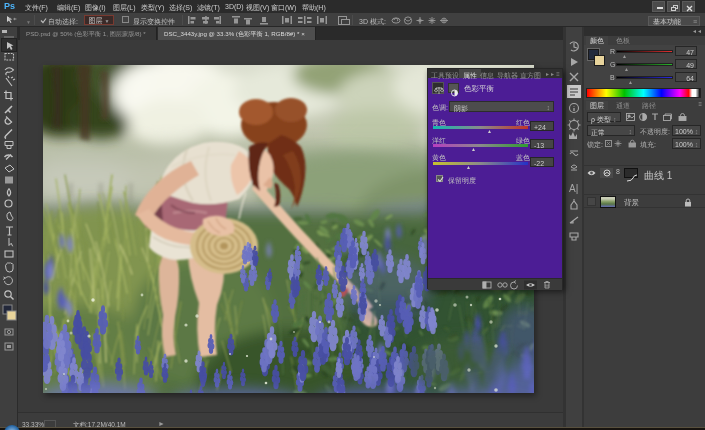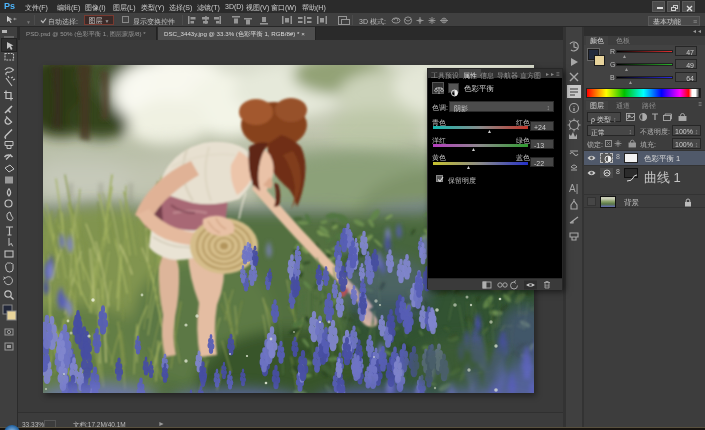--- a/index.html
+++ b/index.html
@@ -23,21 +23,21 @@
 #canvas{left:18px;top:40px;width:545px;height:372px;background:#3a3a3a;}
 #statusbar{left:18px;top:412px;width:545px;height:15px;background:#3c3c3c;border-top:1px solid #303030;}
 #photo{left:43px;top:65px;width:491px;height:328px;box-shadow:2px 3px 6px rgba(0,0,0,0.4);}
 
 #dock{left:563px;top:27px;width:142px;height:400px;background:#333;}
 #iconstrip{position:absolute;left:3px;top:0px;width:16px;height:400px;background:#404040;}
 #panelcol{position:absolute;left:21px;top:0;width:121px;height:400px;background:#3d3d3d;}
 .ptab{position:absolute;height:9px;font-size:7px;line-height:9px;padding:0 4px;color:#b5b5b5;}
 .vbox{position:absolute;background:#464646;border:1px solid #262626;color:#ccc;font-size:7px;}
 
-#fpanel{left:427px;top:68px;width:136px;height:221px;background:#000000;border:1px solid #272727;box-shadow:2px 3px 6px rgba(0,0,0,.55);}
+#fpanel{left:427px;top:68px;width:136px;height:221px;background:#4c1d95;border:1px solid #272727;box-shadow:2px 3px 6px rgba(0,0,0,.55);}
 .fp{position:absolute;font-size:7px;color:#c2c2c2;}
 #bottombar{left:0;top:427px;width:705px;height:3px;background:#17130f;border-top:1px solid #58503e;}
 </style></head>
 <body>
 
 <div class="abs" id="menubar">
  <span id="pslogo">Ps</span>
  <span class="m" style="left:25px">文件(F)</span>
  <span class="m" style="left:57px">编辑(E)</span>
  <span class="m" style="left:85px">图像(I)</span>
@@ -1120,51 +1120,36 @@
      <rect x="0.5" y="1.5" width="6" height="6"></rect>
             <path d="M2 3 l3 3 m0-3 l-3 3" stroke-width="0.7"></path>
      <path d="M13 1 v7 M9.5 4.5 h7 M11 2.5 l4 4 m0-4 l-4 4" stroke-width="0.8"></path>
      <rect x="24" y="4" width="6.5" height="4" fill="#999"></rect>
             <path d="M25.5 4 v-1 a1.8 1.8 0 0 1 3.6 0 v1"></path>
     </g>
         </svg>
    <span class="abs" style="left:56px;top:30px;color:#b5b5b5;font-size:7px">填充:</span>
    <div class="vbox" style="left:88px;top:28px;width:29px;height:11px;padding:2px 0 0 2px;">100% <span style="color:#888">↕</span></div>
 
-   <div class="abs" style="left:0;top:40px;width:121px;height:14.5px;background:#50596a;border-top:1px solid #333;">
-    <svg class="abs" style="left:3px;top:4px" width="9" height="6" viewBox="0 0 9 6">
-            <path d="M0.5 3 Q4.5 -1.5 8.5 3 Q4.5 7.5 0.5 3 Z" fill="#d0d0d0"></path>
-            <circle cx="4.5" cy="3" r="1.4" fill="#555"></circle>
-          </svg>
-    <div class="abs" style="left:16px;top:2px;width:13px;height:10px;background:#585858;border:1px dashed #bbb;">
-            <svg style="position:absolute;left:2.5px;top:1px" width="8" height="8">
-              <circle cx="4" cy="4" r="3" fill="none" stroke="#eee" stroke-width="0.9"></circle>
-              <path d="M4 1 a3 3 0 0 1 0 6 z" fill="#eee"></path>
-            </svg>
-          </div>
-    <span class="abs" style="left:32px;top:2px;color:#bbb;font-size:7px">8</span>
-    <div class="abs" style="left:40px;top:2px;width:14px;height:10px;background:#f2f2f2;border:1px solid #222;"></div>
-    <span class="abs" style="left:60px;top:3px;color:#ddd;font-size:7.5px">色彩平衡 1</span>
-   </div>
    <div class="abs" style="left:0;top:54.5px;width:121px;height:14.5px;border-top:1px solid #333;">
     <svg class="abs" style="left:3px;top:4px" width="9" height="6" viewBox="0 0 9 6">
             <path d="M0.5 3 Q4.5 -1.5 8.5 3 Q4.5 7.5 0.5 3 Z" fill="#d0d0d0"></path>
             <circle cx="4.5" cy="3" r="1.4" fill="#555"></circle>
           </svg>
     <div class="abs" style="left:16px;top:2px;width:13px;height:10px;background:#4a4a4a;">
             <svg style="position:absolute;left:2.5px;top:1px" width="8" height="8">
               <circle cx="4" cy="4" r="3" fill="none" stroke="#ddd" stroke-width="0.9"></circle>
               <path d="M1.5 5.5 Q4 1.5 6.5 5.5" fill="none" stroke="#ddd" stroke-width="0.9"></path>
             </svg>
           </div>
     <span class="abs" style="left:32px;top:2px;color:#bbb;font-size:7px">8</span>
     <div class="abs" style="left:40px;top:2px;width:14px;height:10px;background:#2b2b2b;border:1px solid #111;"><svg width="14" height="10">
               <path d="M2 8 Q7 8 8 5 Q9 2 12 2" stroke="#ddd" fill="none"></path>
             </svg></div>
-    <span class="abs" style="left:60px;top:3px;color:#c5c5c5;font-size:13px">曲线 1</span>
+    <span class="abs" style="left:60px;top:3px;color:#c5c5c5;font-size:10px">曲线 1</span>
    </div>
    <div class="abs" style="left:0;top:83.5px;width:121px;height:14.5px;border-top:1px solid #333;border-bottom:1px solid #333;">
     <div class="abs" style="left:3px;top:2px;width:9px;height:9px;background:#464646;border:1px solid #333;"></div>
     <div class="abs" style="left:16px;top:1px;width:16px;height:12px;border:1px solid #111;background:linear-gradient(#c9cdb6 18%,#89a06a 45%,#597646 70%,#666cb4);"></div>
     <span class="abs" style="left:40px;top:3px;color:#c5c5c5;font-size:7.5px;">背景</span>
     <svg class="abs" style="left:100px;top:3px" width="8" height="9" viewBox="0 0 8 9">
             <rect x="1" y="4" width="6" height="4.5" fill="#bbb"></rect>
             <path d="M2.2 4 v-1.2 a1.8 1.8 0 0 1 3.6 0 V4" fill="none" stroke="#bbb" stroke-width="1"></path>
           </svg>
    </div>

